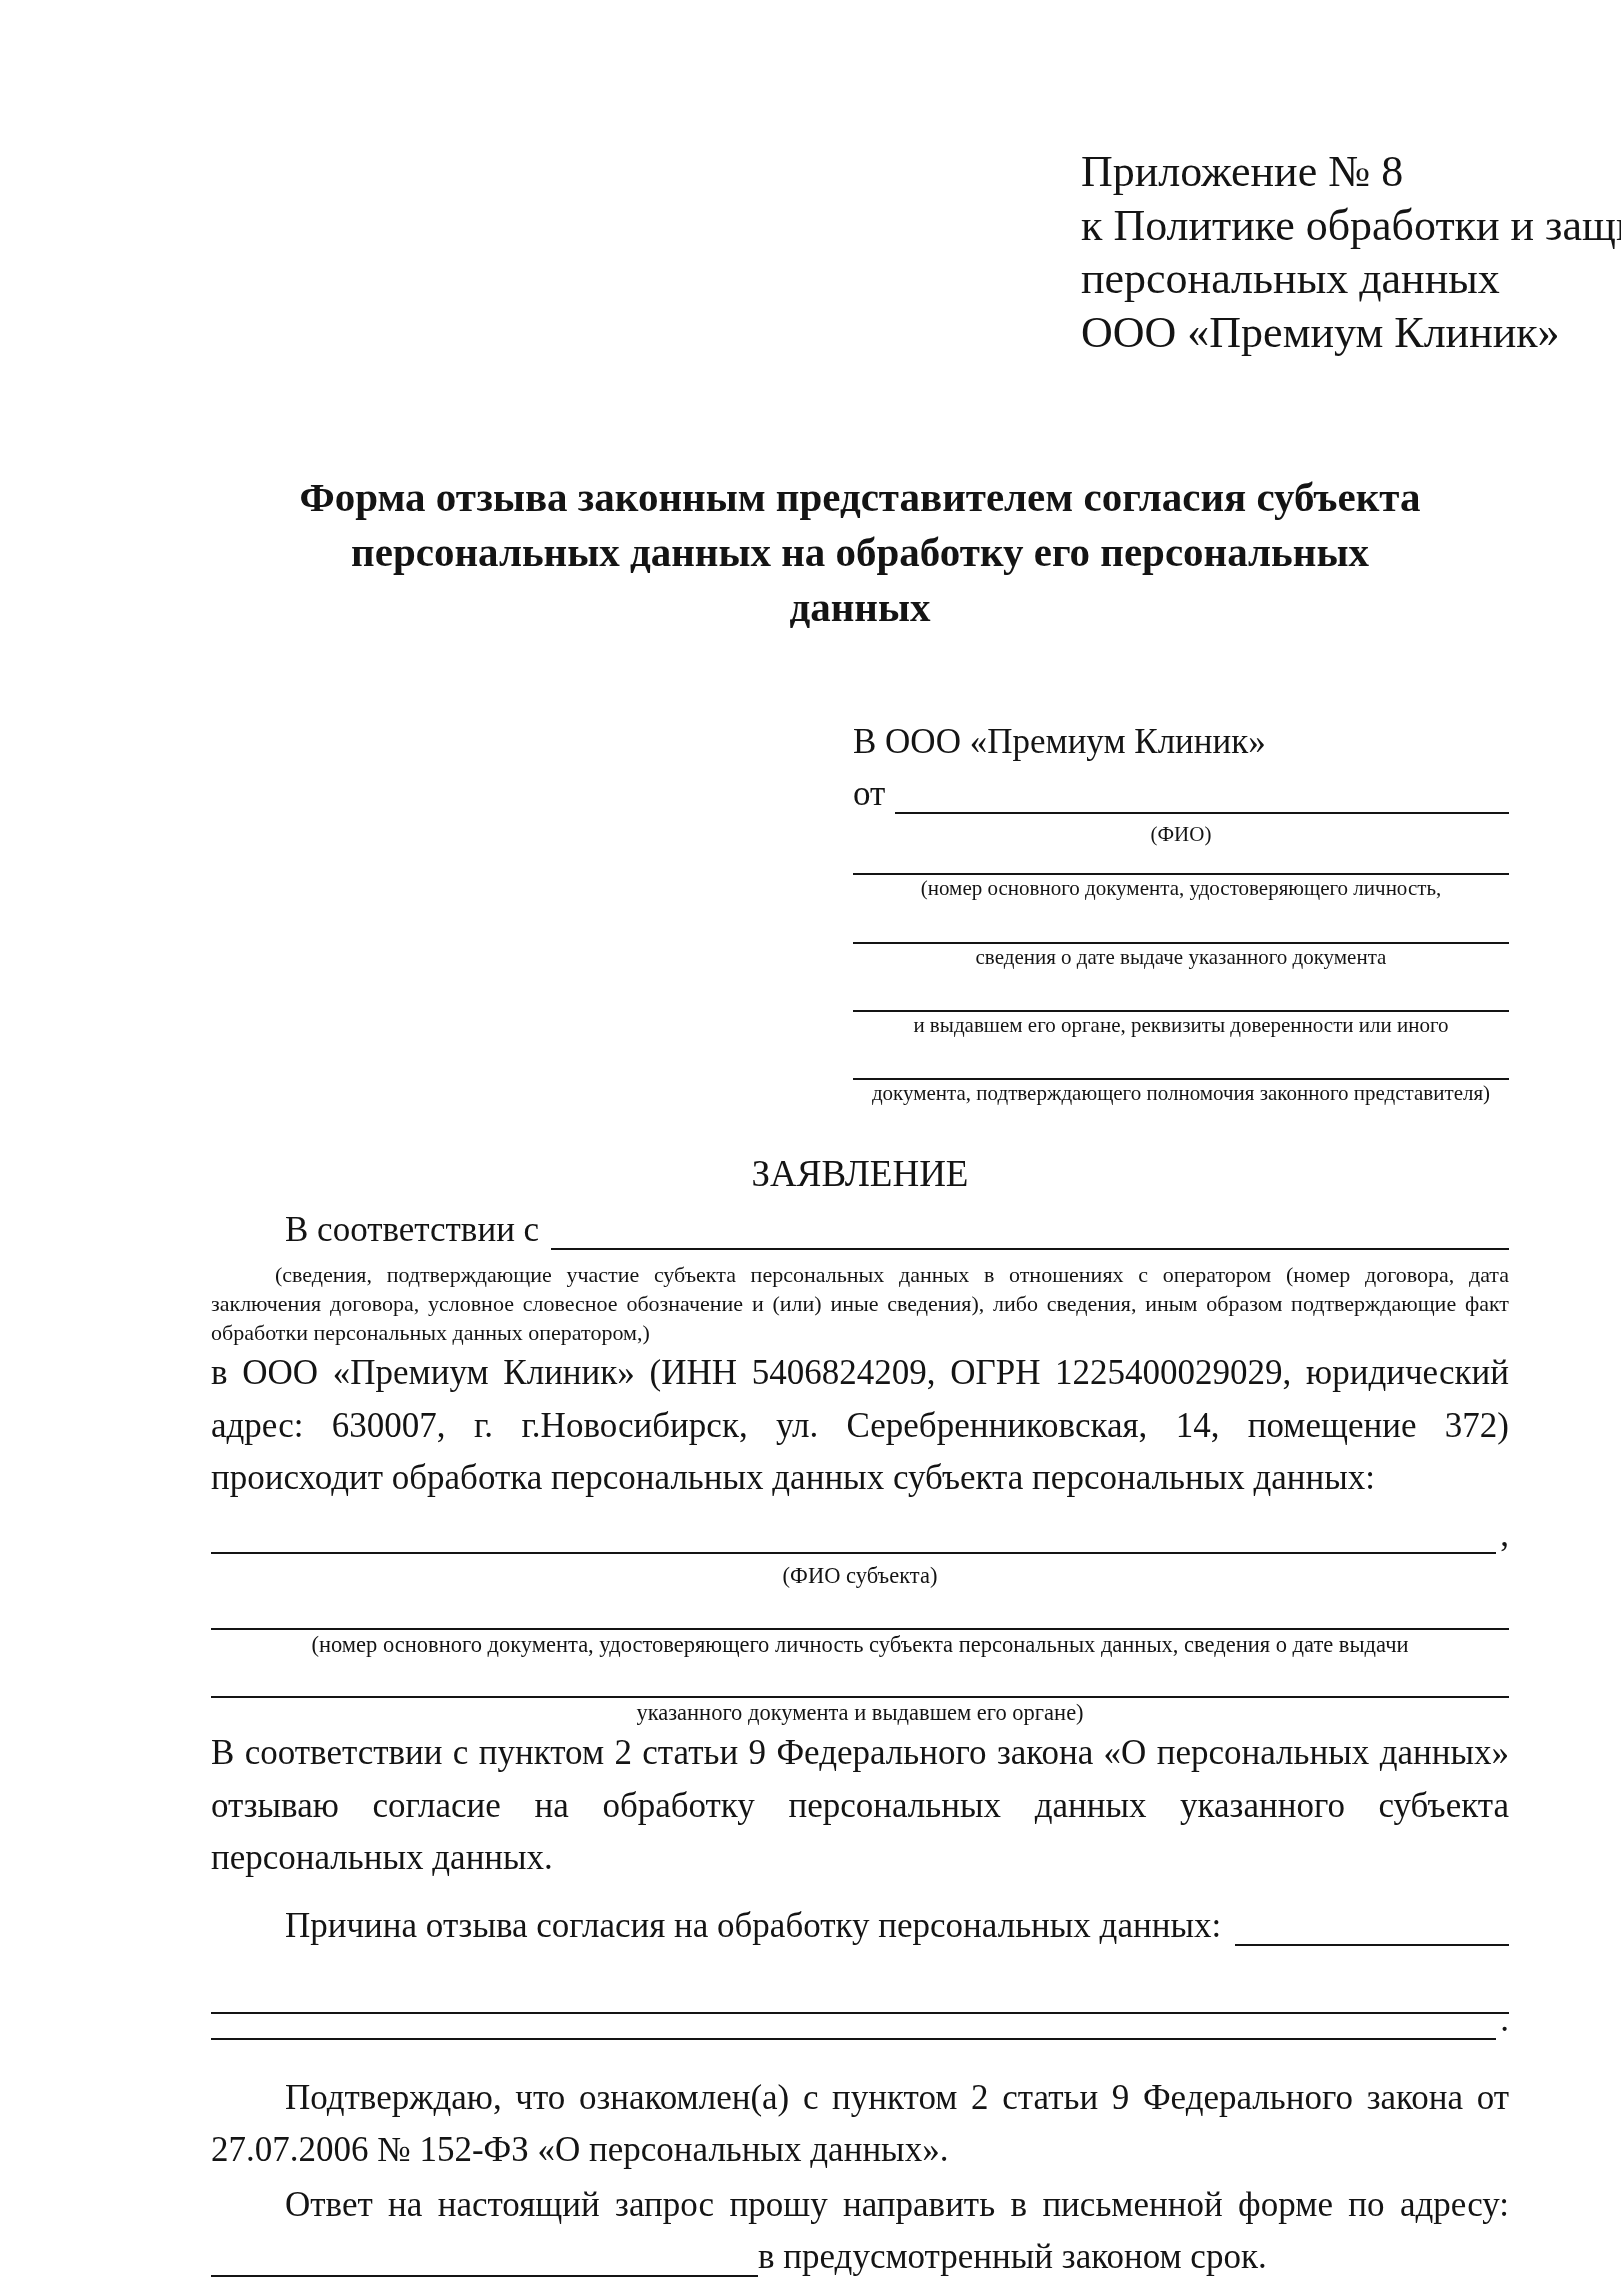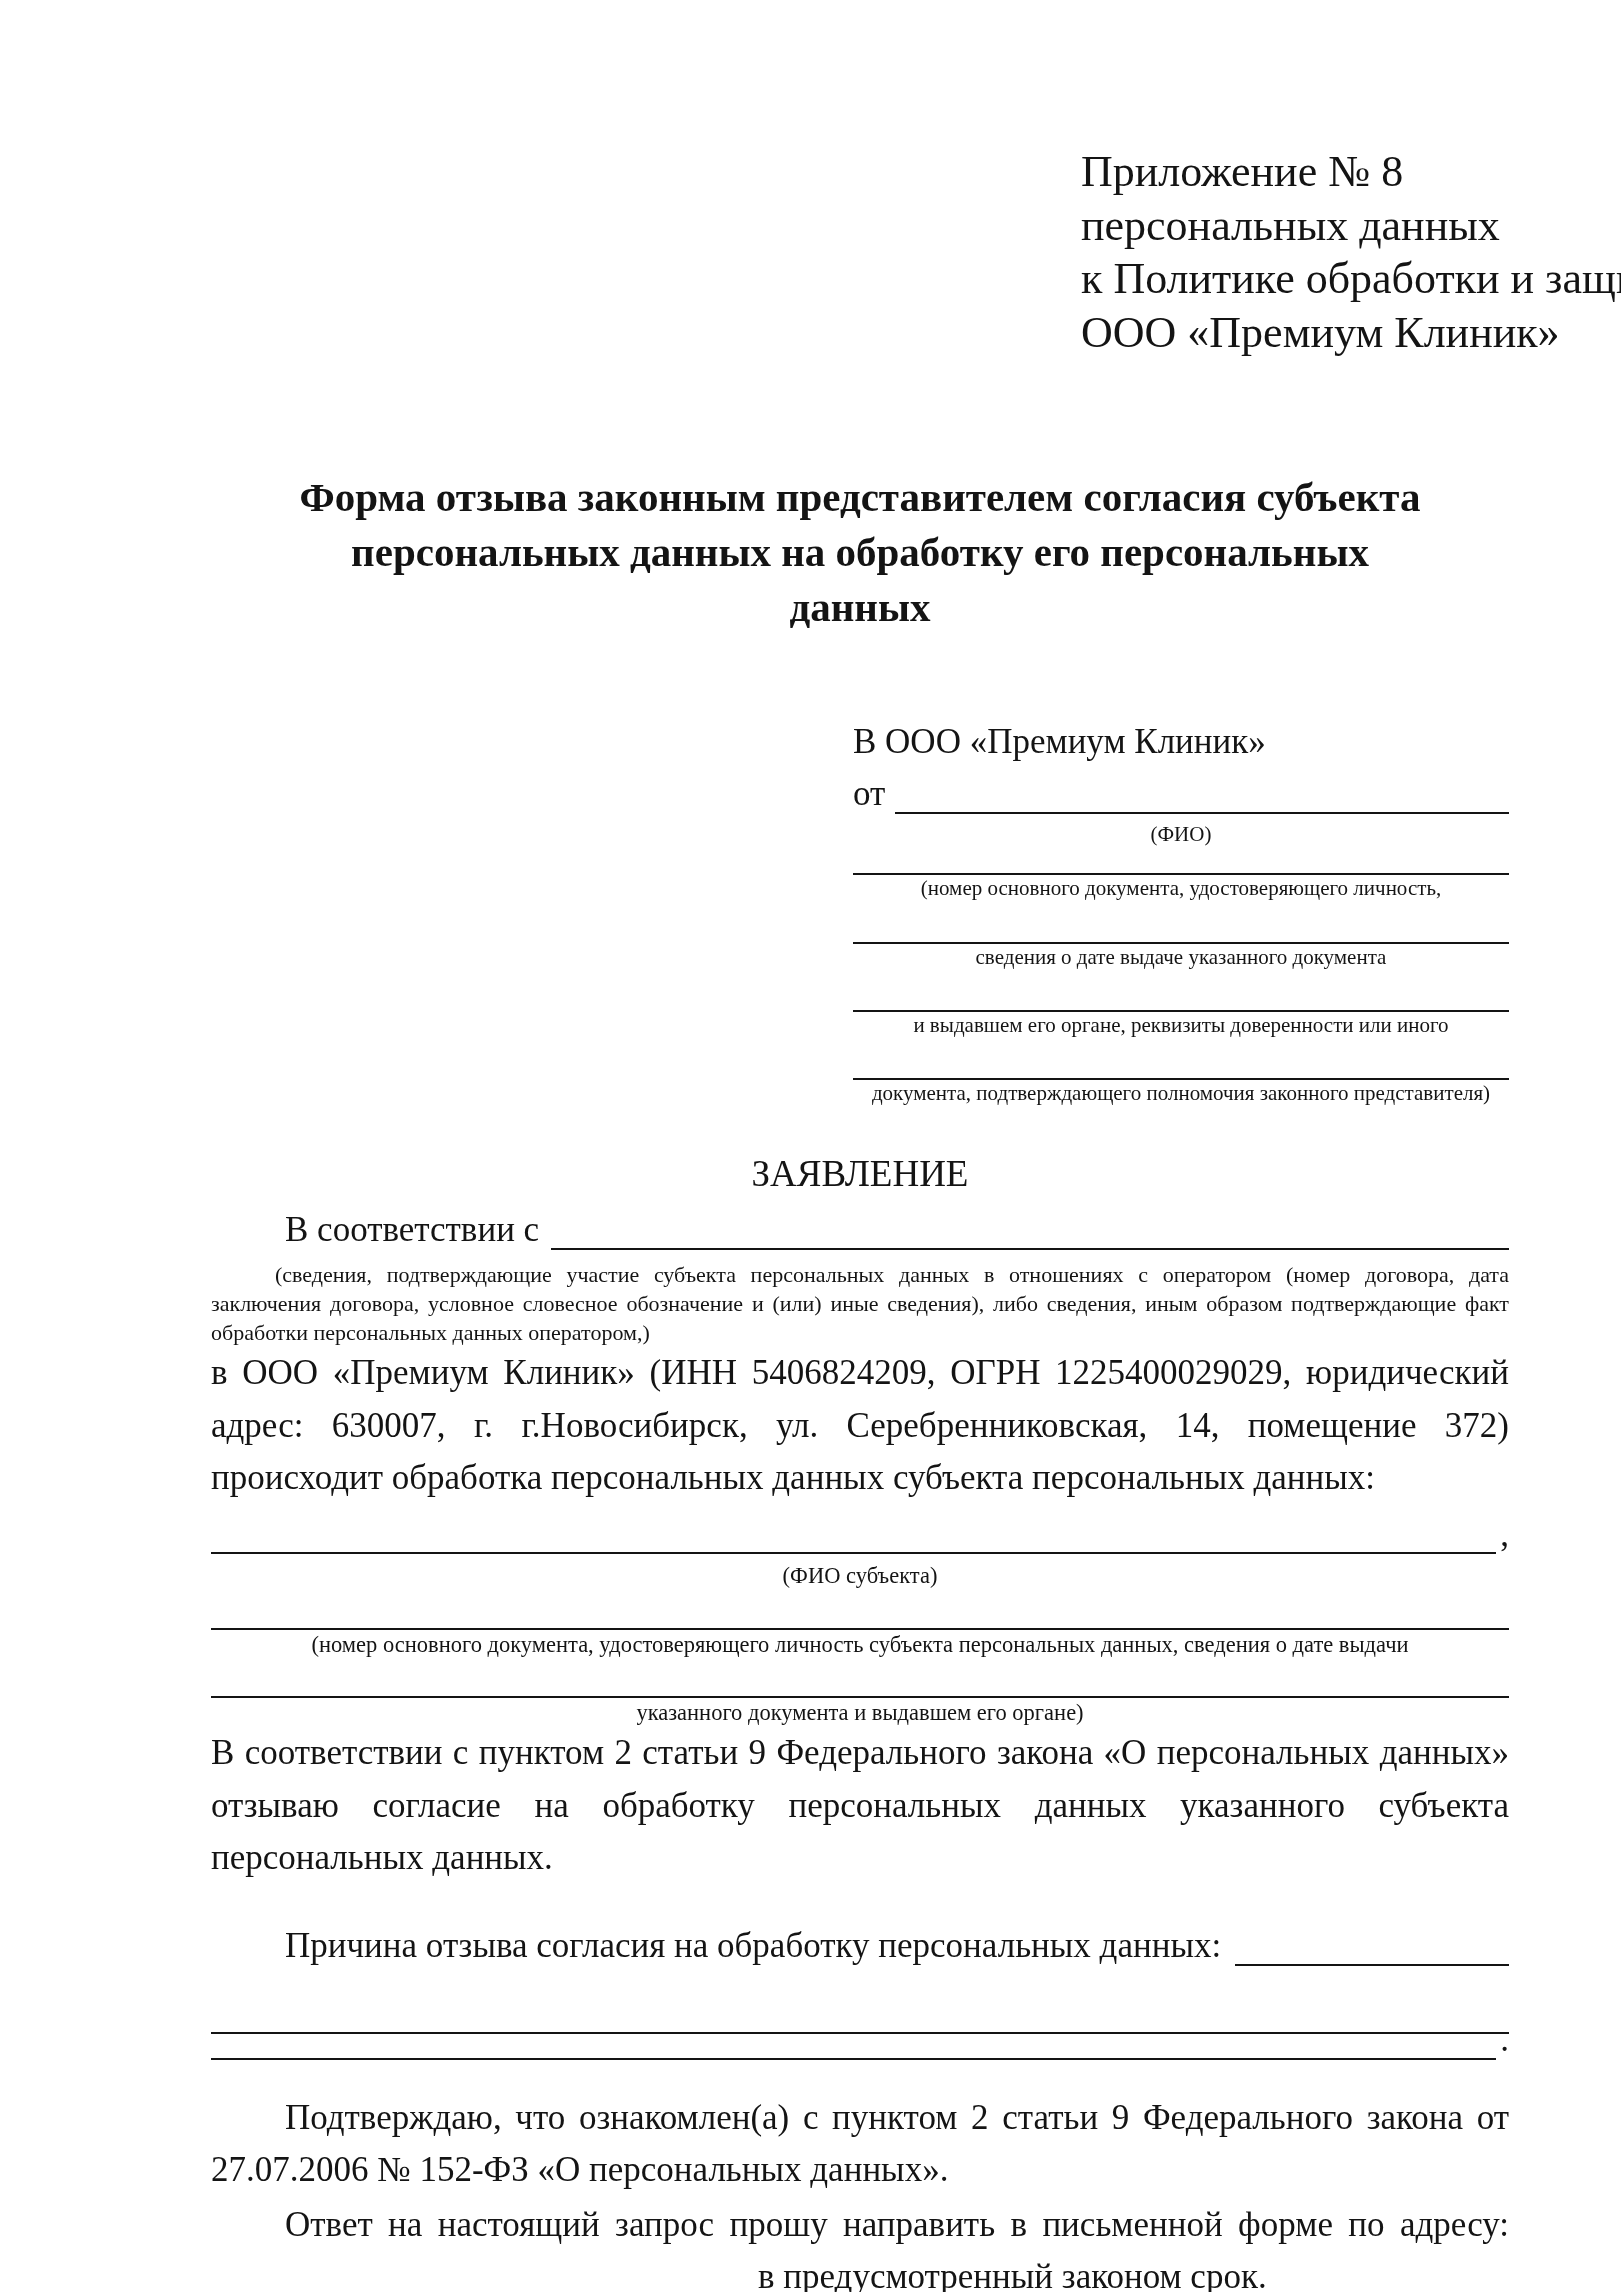--- a/index.html
+++ b/index.html
@@ -47,40 +47,40 @@
   .heading { margin-top:39px; text-align:center; font-size:37px; }
   .intro-row { margin-top:2px; }
   .intro-row .lbl { margin-left:74px; margin-right:11.8px; }
   .note { margin-top:3.9px; font-size:22px; line-height:1.32; text-align:justify; text-indent:64px; }
   .para { text-align:justify; }
   .comma-row { margin-top:3.9px; }
   .comma-row .tail { white-space:nowrap; margin-left:3.9px; }
   .wcap { font-size:22.5px; line-height:1.3; text-align:center; }
   .sub-blank { height:39px; }
   .reason-row { margin-top:15.7px; }
-  .reason-row .lbl { margin-left:74px; margin-right:13.7px;margin-top:20px; }
+  .reason-row .lbl { margin-left:74px; margin-right:13.7px; }
   .wide-blank { height:61px; }
   .period-row { height:33px; }
   .period-row .tail { white-space:nowrap; margin-left:3.9px; }
   .indent { text-indent:74px; }
   .confirm { margin-top:25px; }
   .reply-intro { margin-top:2px; text-align:justify; text-align-last:justify; }
   .reply-tail-row { }
   .reply-tail-row .fill { flex:0 0 547px; }
   .reply-tail-row .tail { white-space:nowrap; }
 </style>
 </head>
 <body>
 
 <div class="page">
 
   <div class="appendix">
     <div>Приложение № 8</div>
+    <div>к Политике обработки и защиты</div>
     <div>персональных данных</div>
-    <div>к Политике обработки и защиты</div>
     <div>ООО «Премиум Клиник»</div>
   </div>
 
   <div class="title">Форма отзыва законным представителем согласия субъекта персональных данных на обработку его персональных данных</div>
 
   <div class="addr">
     <div class="addr-to">В ООО «Премиум Клиник»</div>
     <div class="row from-row">
       <span class="lbl">от</span>
       <span class="fill"></span>

